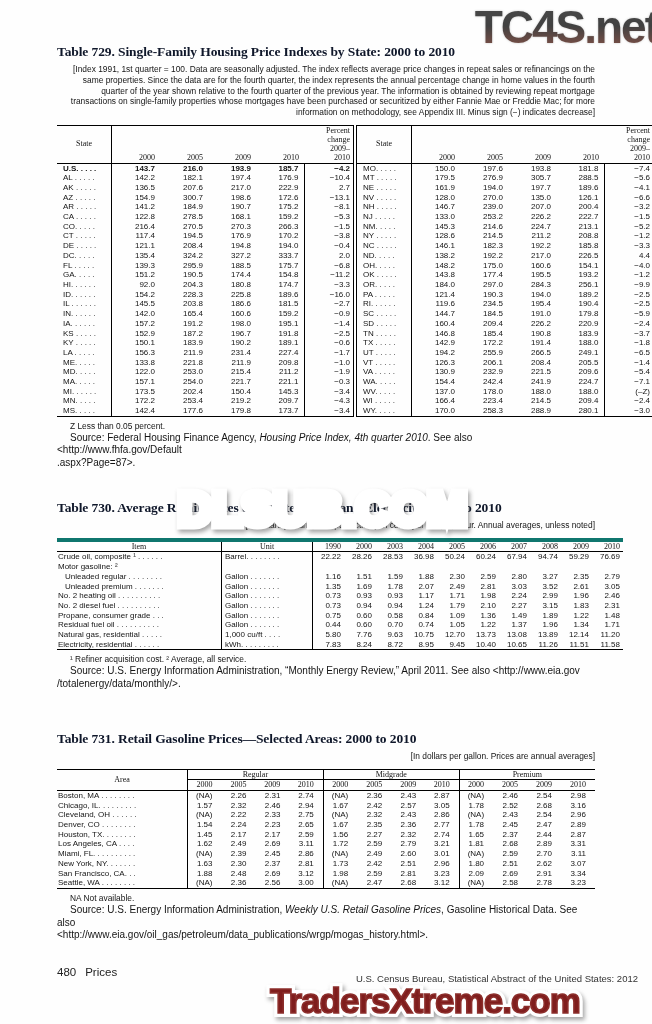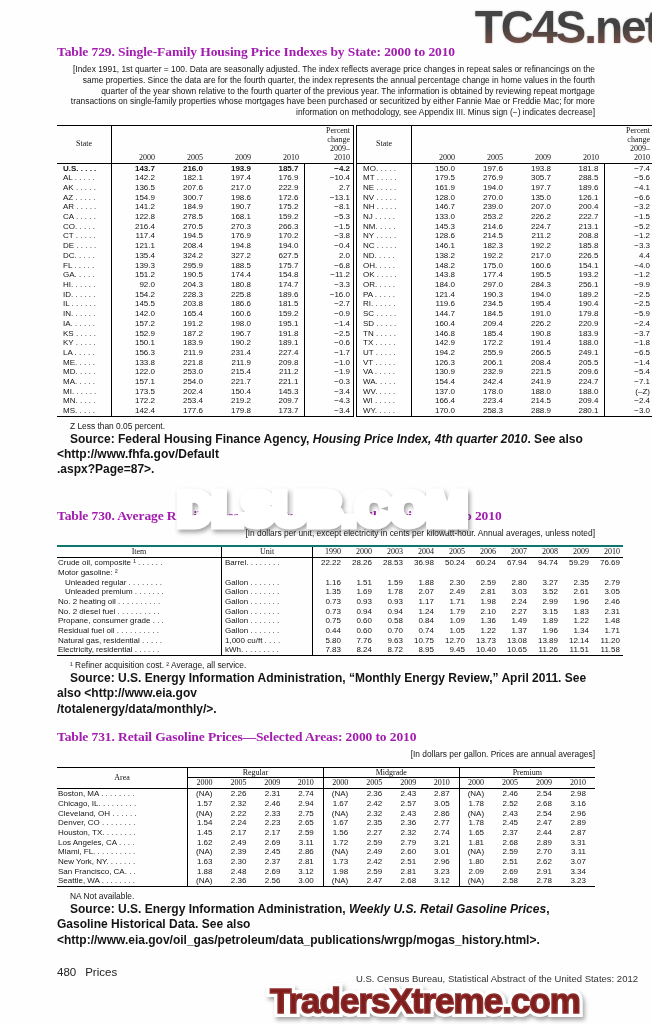--- a/index.html
+++ b/index.html
@@ -1,56 +1,56 @@
 <!DOCTYPE html>
 <html><head>
 <meta charset="utf-8">
 <style>
   html,body{margin:0;padding:0;background:#888;}
   .page{width:652px;height:1024px;position:relative;background:#fefefe;overflow:hidden;
         font-family:"Liberation Sans",sans-serif;color:#141414;margin:0 auto;}
   .content{padding:44px 57px 0 57px;}
 
   h2.tbl-title{font-family:"Liberation Serif",serif;font-size:13.5px;font-weight:bold;
-               margin:0 0 4px 0;letter-spacing:-0.1px;color:#a21caf;}
+               margin:0 0 4px 0;letter-spacing:-0.1px;color:#0f172a;}
   p.note{font-size:8.4px;line-height:1.28;margin:0 0 7px 0;text-align:right;}
 
   table{border-collapse:collapse;}
   th,td{padding:0 2px;font-size:8px;line-height:9.7px;font-weight:normal;white-space:nowrap;}
   thead th{border-bottom:1px solid #000;font-family:Liberation Serif, serif;}
 
   
   .t729-wrap{display:flex;gap:2px;margin-bottom:4px;}
   .t729{width:268px;border-top:1px solid #000;border-bottom:1px solid #000;table-layout:fixed;}
   .t729.lefthalf{border-right:1px solid #000;}
   .t729.righthalf{border-left:1px solid #000;}
   .t729 .stub-h{width:50px;text-align:center;vertical-align:middle;border-right:1px solid #000;}
   .t729 .yr{width:41px;text-align:right;vertical-align:bottom;padding-right:5px;}
   .t729 .pct{width:44px;text-align:right;vertical-align:bottom;white-space:pre-line;padding-right:3px;line-height:9.2px;}
   .t729 td{text-align:right;padding-right:5px;}
   .t729 td.stub{text-align:left;border-right:1px solid #000;padding-left:6px;padding-right:9px;}
   .t729 td:nth-child(6){border-left:1px solid #000;padding-right:3px;}
   .t729 tr.b td{font-weight:bold;}
 
   .fn{font-size:8.4px;line-height:1.28;margin:3px 0 0 0;text-indent:13px;}
-  .src{font-size:12px;line-height:1.28;margin:0;text-indent:13px;white-space:pre-wrap;font-weight:bold;}
+  .src{font-size:10px;line-height:1.28;margin:0;text-indent:13px;white-space:pre-wrap;}
 
   
   .sec730{margin-top:30px;position:relative;}
-  .t730{width:538px;border-top:2px solid #0f766e;border-bottom:1px solid #000;table-layout:fixed;margin-bottom:4px;}
+  .t730{width:538px;border-top:4px solid #0f766e;border-bottom:1px solid #000;table-layout:fixed;margin-bottom:4px;}
   .t730 .item-h{width:160px;text-align:center;}
   .t730 .unit-h{width:86px;text-align:center;border-left:1px solid #000;border-right:1px solid #000;}
   .t730 .yr{width:26px;text-align:right;padding-right:3px;}
   .t730 td{text-align:right;padding-right:3px;}
   .t730 td.stub{text-align:left;padding-left:1px;}
   .t730 td:nth-child(2){text-align:left;border-left:1px solid #000;border-right:1px solid #000;padding-left:3px;}
   .t730 tr.in td.stub{padding-left:8px;}
 
   
-  .sec731{margin-top:12px;}
+  .sec731{margin-top:40px;}
   .t731{width:538px;border-top:1px solid #000;border-bottom:1px solid #000;table-layout:fixed;margin-bottom:4px;}
   .t731 .area-h{width:126px;text-align:center;vertical-align:middle;}
   .t731 .grp{text-align:center;border-bottom:1px solid #000;border-left:1px solid #000;}
   .t731 .yr{width:34px;text-align:right;padding-right:9px;}
   .t731 .yr.g1{border-left:1px solid #000;}
   .t731 td{text-align:right;padding-right:9px;}
   .t731 td.stub{text-align:left;padding-left:1px;}
   .t731 td:nth-child(2),.t731 td:nth-child(6),.t731 td:nth-child(10){border-left:1px solid #000;}
 
   
@@ -173,21 +173,21 @@
                 <td>208.4</td>
                 <td>194.8</td>
                 <td>194.0</td>
                 <td>−0.4</td>
               </tr>
               <tr>
                 <td class="stub">DC. . . . .</td>
                 <td>135.4</td>
                 <td>324.2</td>
                 <td>327.2</td>
-                <td>627.5</td>
+                <td>333.7</td>
                 <td>2.0</td>
               </tr>
               <tr>
                 <td class="stub">FL . . . . .</td>
                 <td>139.3</td>
                 <td>295.9</td>
                 <td>188.5</td>
                 <td>175.7</td>
                 <td>−6.8</td>
               </tr>

